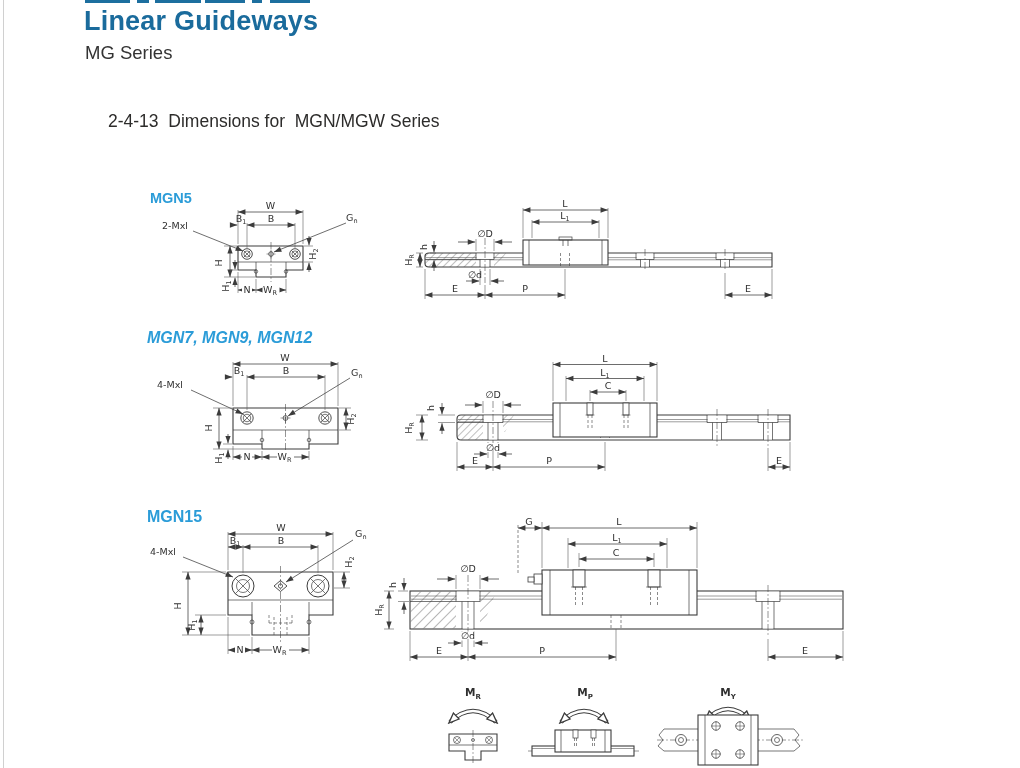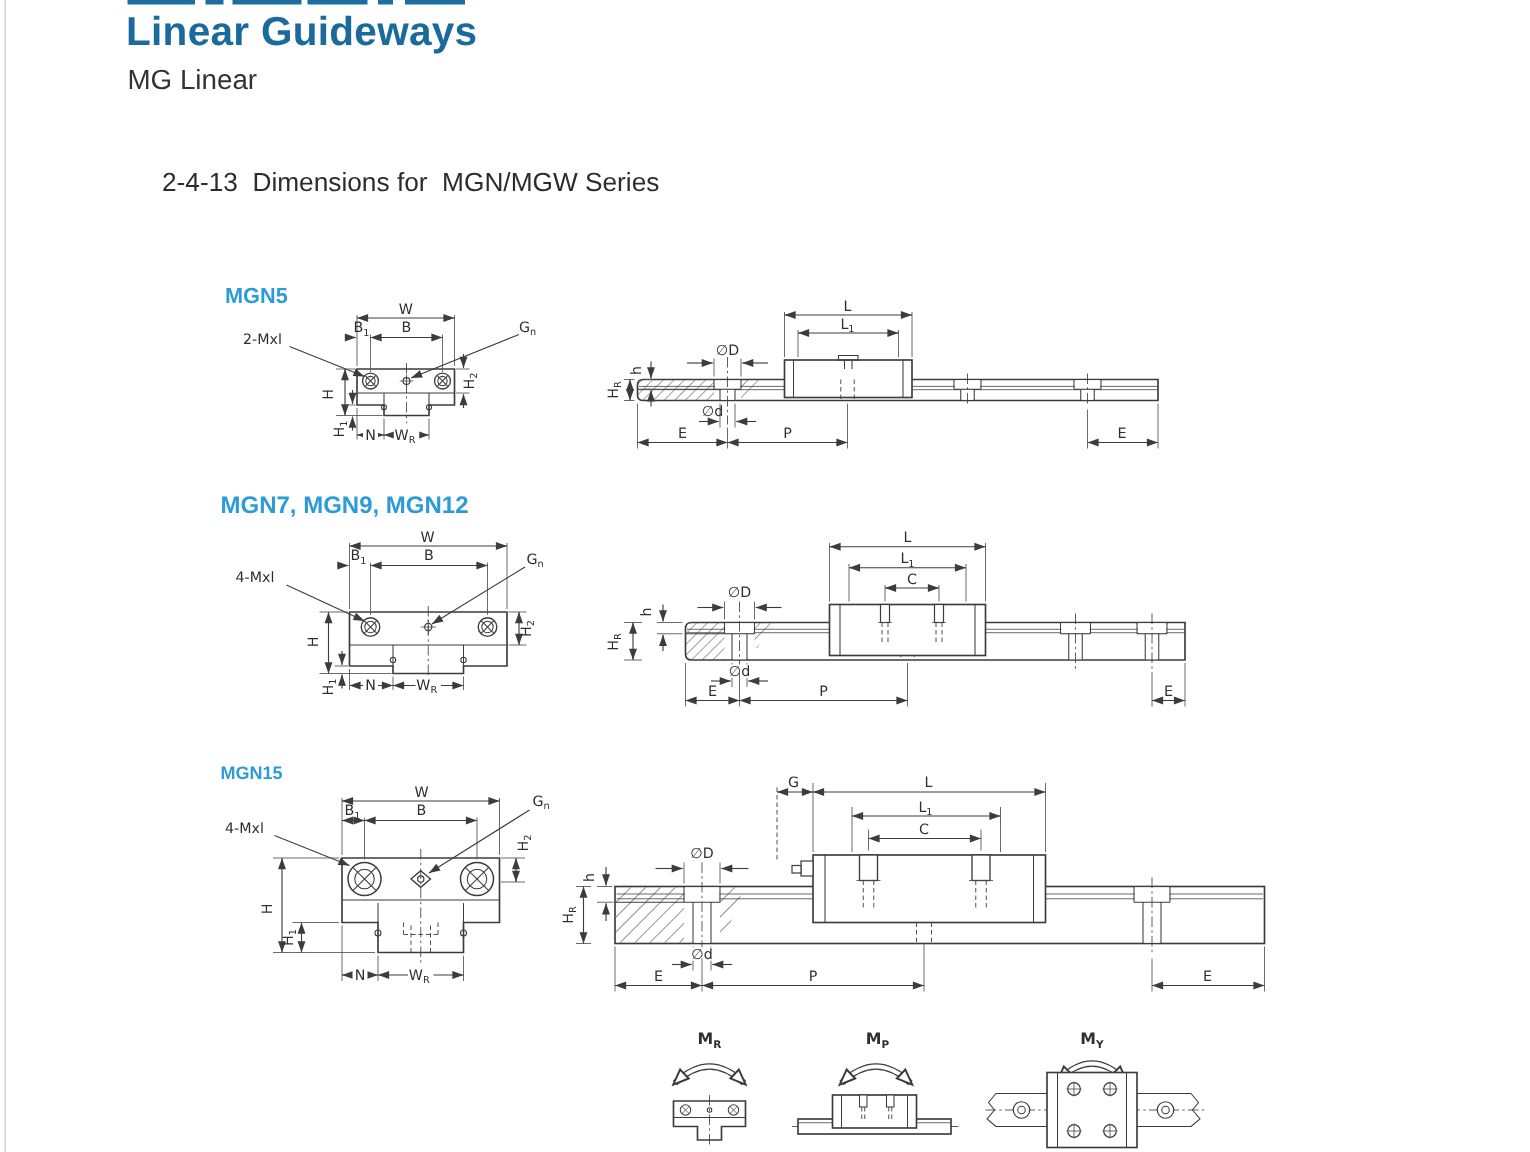--- a/index.html
+++ b/index.html
@@ -6,22 +6,22 @@
   #page{position:relative;width:1020px;height:768px;background:#fff;overflow:hidden;
         font-family:"Liberation Sans","DejaVu Sans",sans-serif;}
   .edge{position:absolute;background:#d0d0d0;}
   .artifact{position:absolute;background:#1d6f9f;height:3px;top:0;}
   .title{position:absolute;left:84px;top:6px;font-size:27px;font-weight:bold;color:#1a6b9c;letter-spacing:.2px;}
   .series{position:absolute;left:85px;top:42px;font-size:18.5px;color:#333;font-weight:500;}
   .h-section{position:absolute;left:108px;top:111px;font-size:17.5px;font-weight:normal;color:#2d2c2b;white-space:pre;}
   .h-sub{position:absolute;left:115px;top:151px;font-size:17.5px;font-weight:bold;color:#2d2c2b;}
   .model{position:absolute;font-weight:bold;color:#2b9cd8;}
   #lbl-m5{left:150px;top:190px;font-size:14.5px;}
-  #lbl-m7{left:147px;top:329px;font-size:16px;}
-  #lbl-m15{left:147px;top:508px;font-size:12px;}
+  #lbl-m7{left:147px;top:329px;font-size:16px;font-style:italic;}
+  #lbl-m15{left:147px;top:508px;font-size:16px;}
   svg{position:absolute;overflow:visible;}
   .out{stroke:#3c3c3c;stroke-width:1.1;fill:#fff;}
   .out2{stroke:#3c3c3c;stroke-width:.7;fill:none;}
   .thin{stroke:#4a4a4a;stroke-width:.55;fill:none;}
   .dim{stroke:#3c3c3c;stroke-width:.75;fill:none;}
   .ext{stroke:#5a5a5a;stroke-width:.6;fill:none;}
   .cl{stroke:#3c3c3c;stroke-width:.55;fill:none;stroke-dasharray:7 2.2 1.6 2.2;}
   .dsh{stroke:#3c3c3c;stroke-width:.6;fill:none;stroke-dasharray:3 2;}
   .wfill{fill:#fff;stroke:none;}
   .lbg{fill:#fff;stroke:none;}
@@ -39,21 +39,21 @@
   <div>
     <div class="artifact" style="left:85px;width:45px;"></div>
     <div class="artifact" style="left:137px;width:12px;"></div>
     <div class="artifact" style="left:155px;width:46px;"></div>
     <div class="artifact" style="left:205px;width:40px;"></div>
     <div class="artifact" style="left:252px;width:10px;"></div>
     <div class="artifact" style="left:270px;width:40px;"></div>
   </div>
 
   <div class="title">Linear Guideways</div>
-  <div class="series">MG Linear</div>
+  <div class="series">MG Series</div>
   <div class="h-section">2-4-13  Dimensions for  MGN/MGW Series</div>
 
   <div class="model" id="lbl-m5">MGN5</div>
   <div class="model" id="lbl-m7">MGN7, MGN9, MGN12</div>
   <div class="model" id="lbl-m15">MGN15</div>
 
   <svg style="left:160px;top:200px;" width="205" height="112" viewBox="0 0 205 112">
     <defs>
       <marker id="a5c" viewBox="0 0 10 8" refX="9.5" refY="4" markerWidth="11" markerHeight="8.8" orient="auto-start-reverse">
         <path d="M0.5,0.8 L9.5,4 L0.5,7.2 Z" fill="#3c3c3c"></path>

